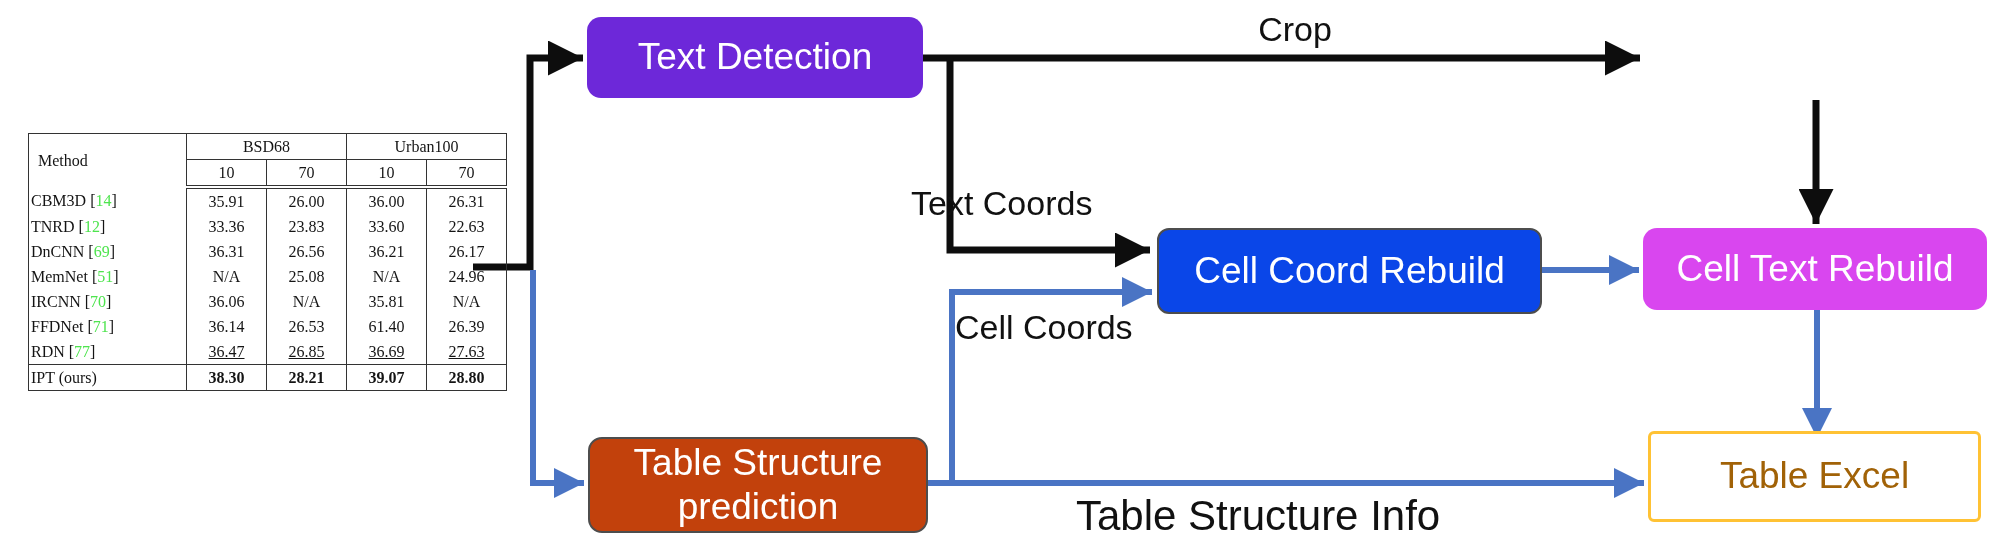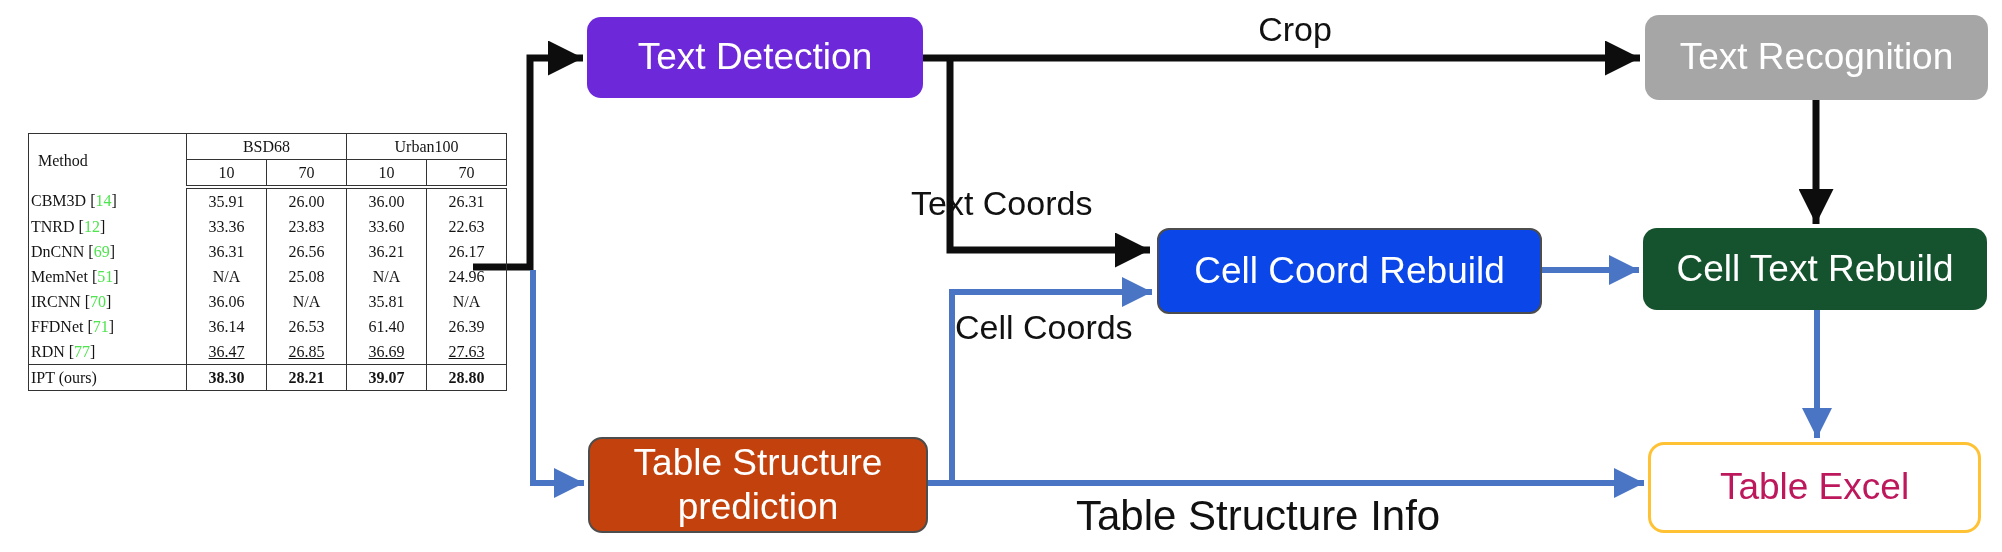--- a/index.html
+++ b/index.html
@@ -6,24 +6,24 @@
   .canvas{position:relative;width:2002px;height:552px;background:#ffffff;overflow:hidden;
           font-family:"Liberation Sans",sans-serif;}
   svg.edges{position:absolute;left:0;top:0;z-index:1;}
 
   
   .node{position:absolute;z-index:2;display:flex;align-items:center;justify-content:center;
         text-align:center;color:#ffffff;font-size:37px;line-height:1.2;border-radius:14px;}
   #n-textdet{left:587px;top:17px;width:336px;height:81px;background:#6d28d9;}
   #n-textrec{left:1645px;top:15px;width:343px;height:85px;background:#A6A6A6;}
   #n-cellcoord{left:1157px;top:228px;width:381px;height:82px;background:#0A46E8;border:2px solid #4d4d4d;border-radius:12px;}
-  #n-celltext{left:1643px;top:228px;width:344px;height:82px;background:#14532d;}
+  #n-celltext{left:1643px;top:228px;width:344px;height:82px;background:#d946ef;}
   #n-tablestruct{left:588px;top:437px;width:340px;height:96px;background:#c2410c;border:2px solid #4d4d4d;border-radius:14px;padding:0 28px;box-sizing:border-box;}
-  #n-tableexcel{left:1648px;top:442px;width:327px;height:85px;background:#ffffff;border:3px solid #FFC234;
-                border-radius:16px;color:#be185d;}
+  #n-tableexcel{left:1648px;top:431px;width:327px;height:85px;background:#ffffff;border:3px solid #FFC234;
+                border-radius:6px;color:#a16207;}
 
   
   .elabel{position:absolute;z-index:2;color:#111111;font-size:34px;white-space:nowrap;}
   #l-crop{left:1230px;top:10px;width:130px;text-align:center;}
   #l-textcoords{left:911px;top:184px;}
   #l-cellcoords{left:955px;top:308px;}
   #l-tsinfo{left:1076px;top:492px;width:340px;text-align:center;font-weight:normal;font-size:42px;}
 
   
   .table-wrap{position:absolute;left:28px;top:133px;z-index:2;}
@@ -140,23 +140,20 @@
             <td><span class="val">39.07</span></td>
             <td><span class="val">28.80</span></td>
           </tr>
         </tbody>
       </table>
   </div>
 
   <div class="node" id="n-textdet">
     <span>Text Detection</span>
   </div>
-  <div class="node" id="n-textrec">
-    <span>Text Recognition</span>
-  </div>
   <div class="node" id="n-cellcoord">
     <span>Cell Coord Rebuild</span>
   </div>
   <div class="node" id="n-celltext">
     <span>Cell Text Rebuild</span>
   </div>
   <div class="node" id="n-tablestruct">
     <span>Table Structure prediction</span>
   </div>
   <div class="node" id="n-tableexcel">

